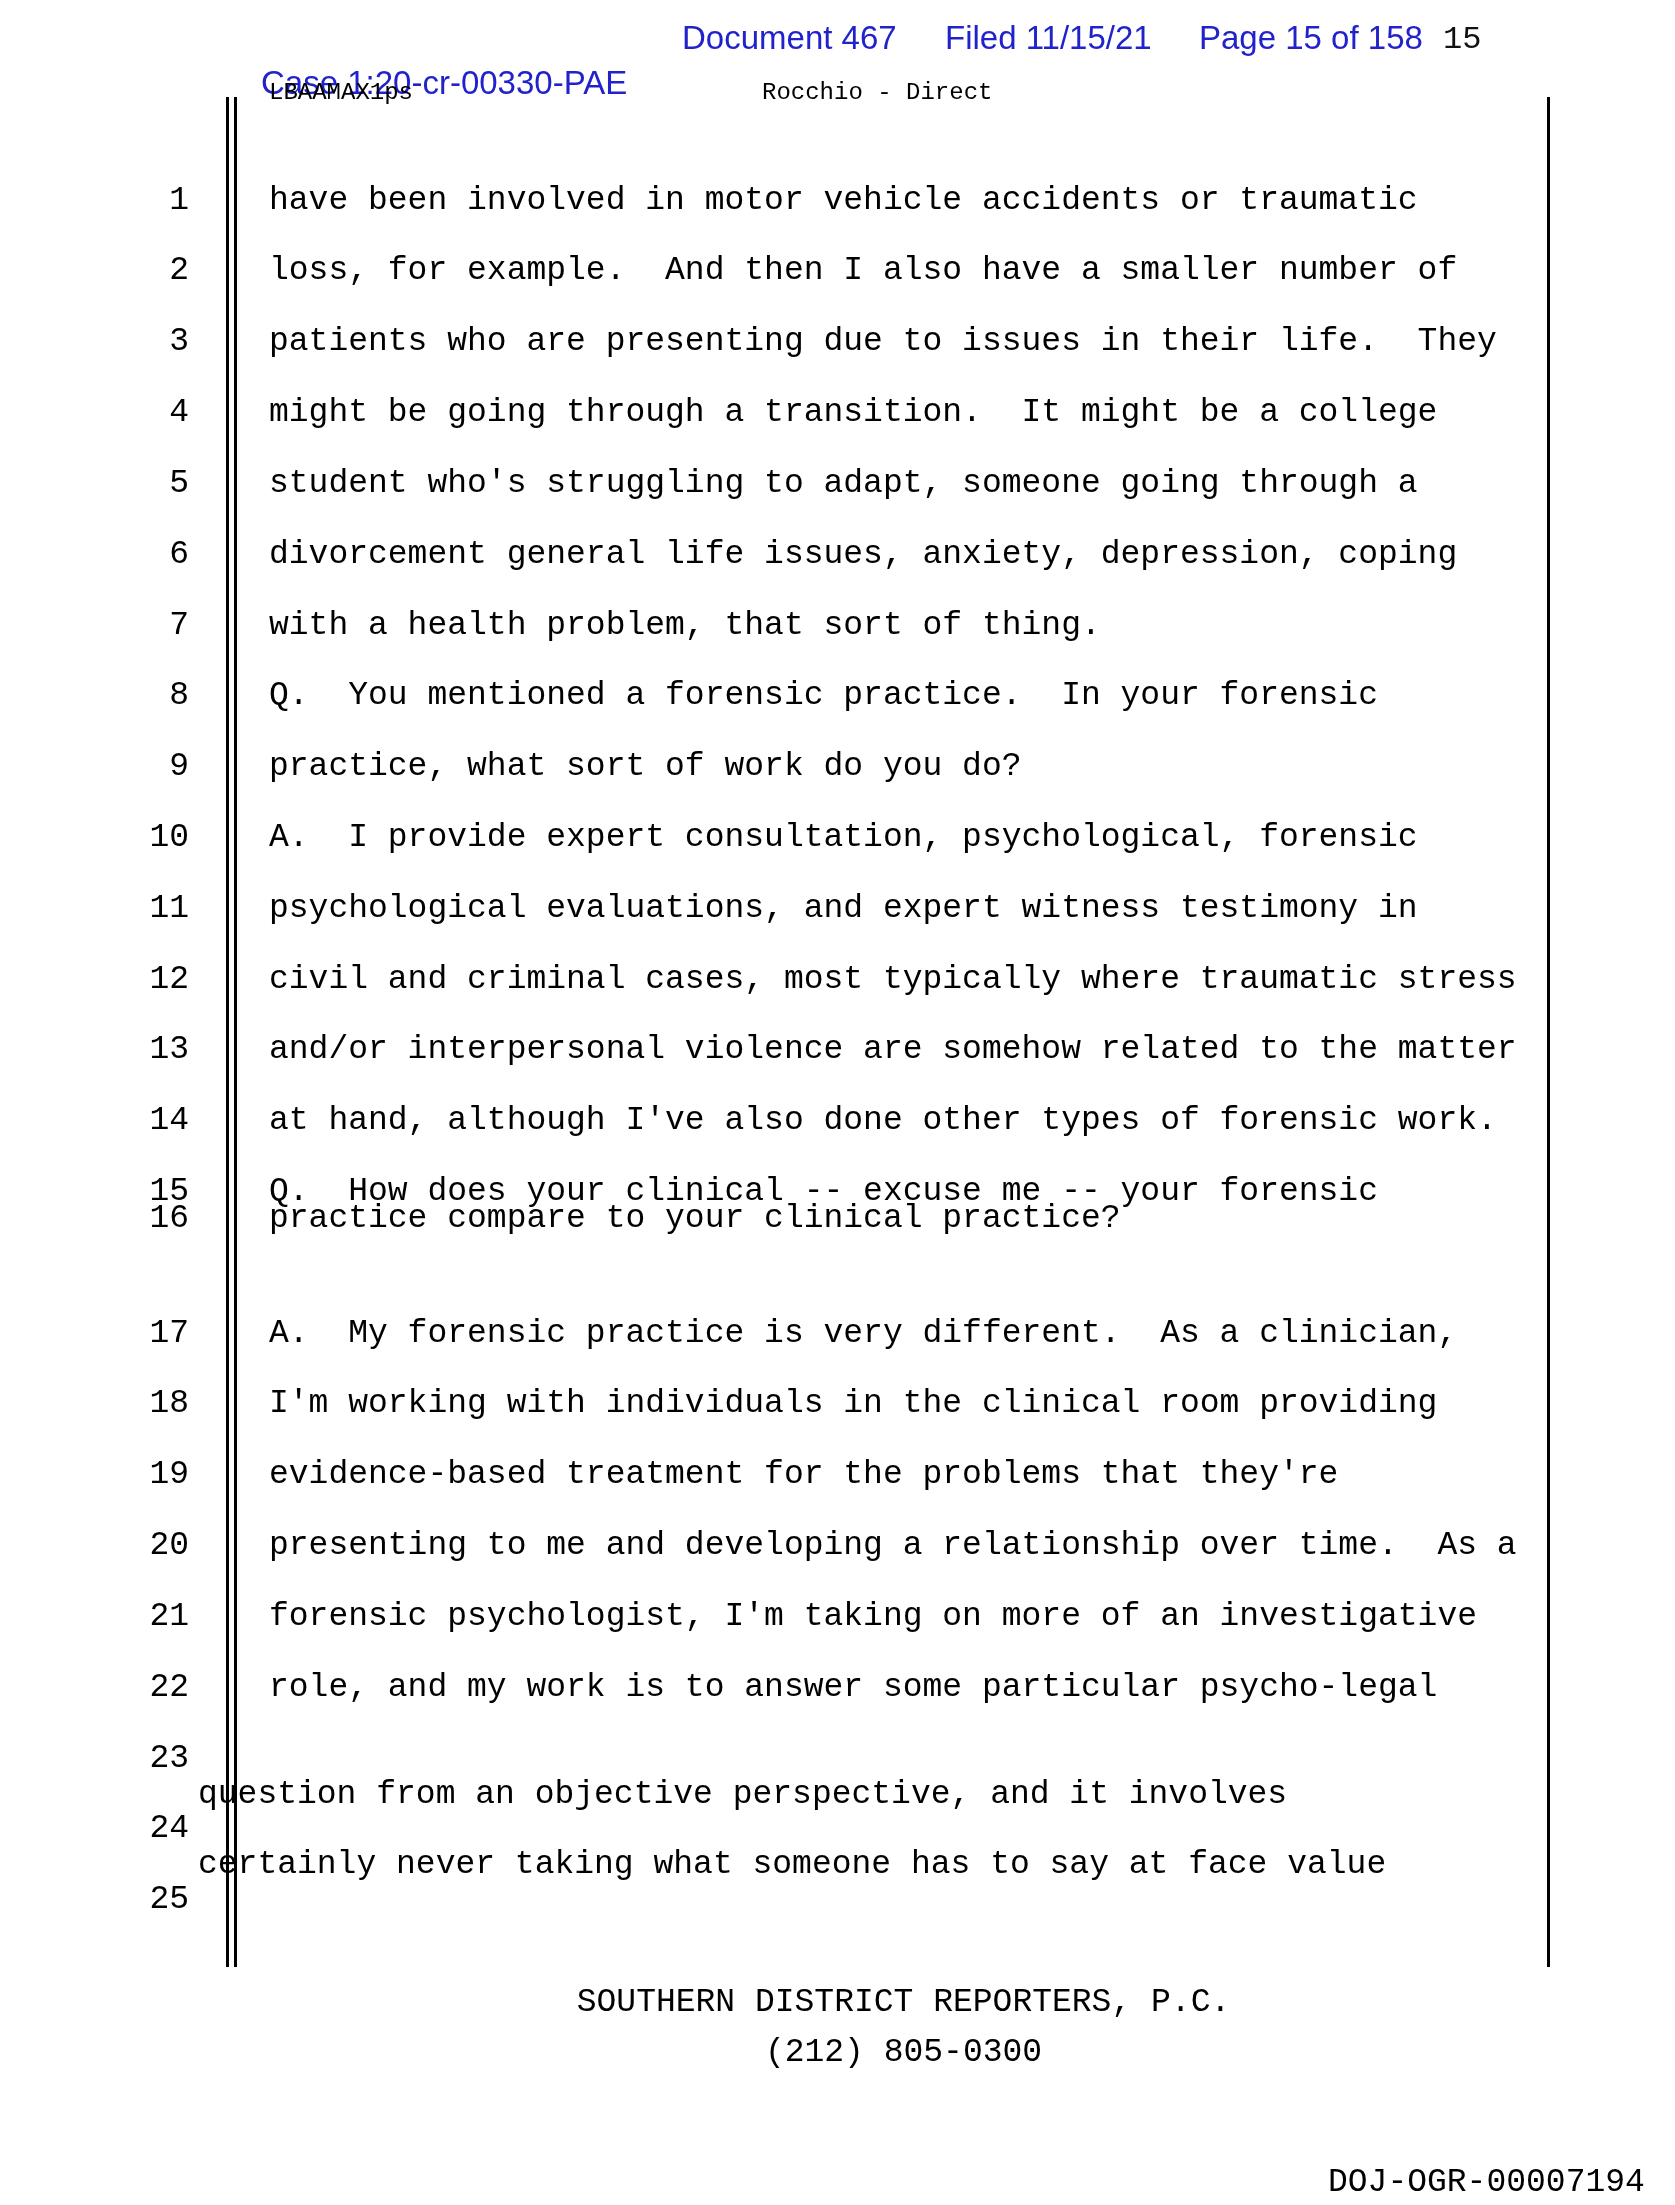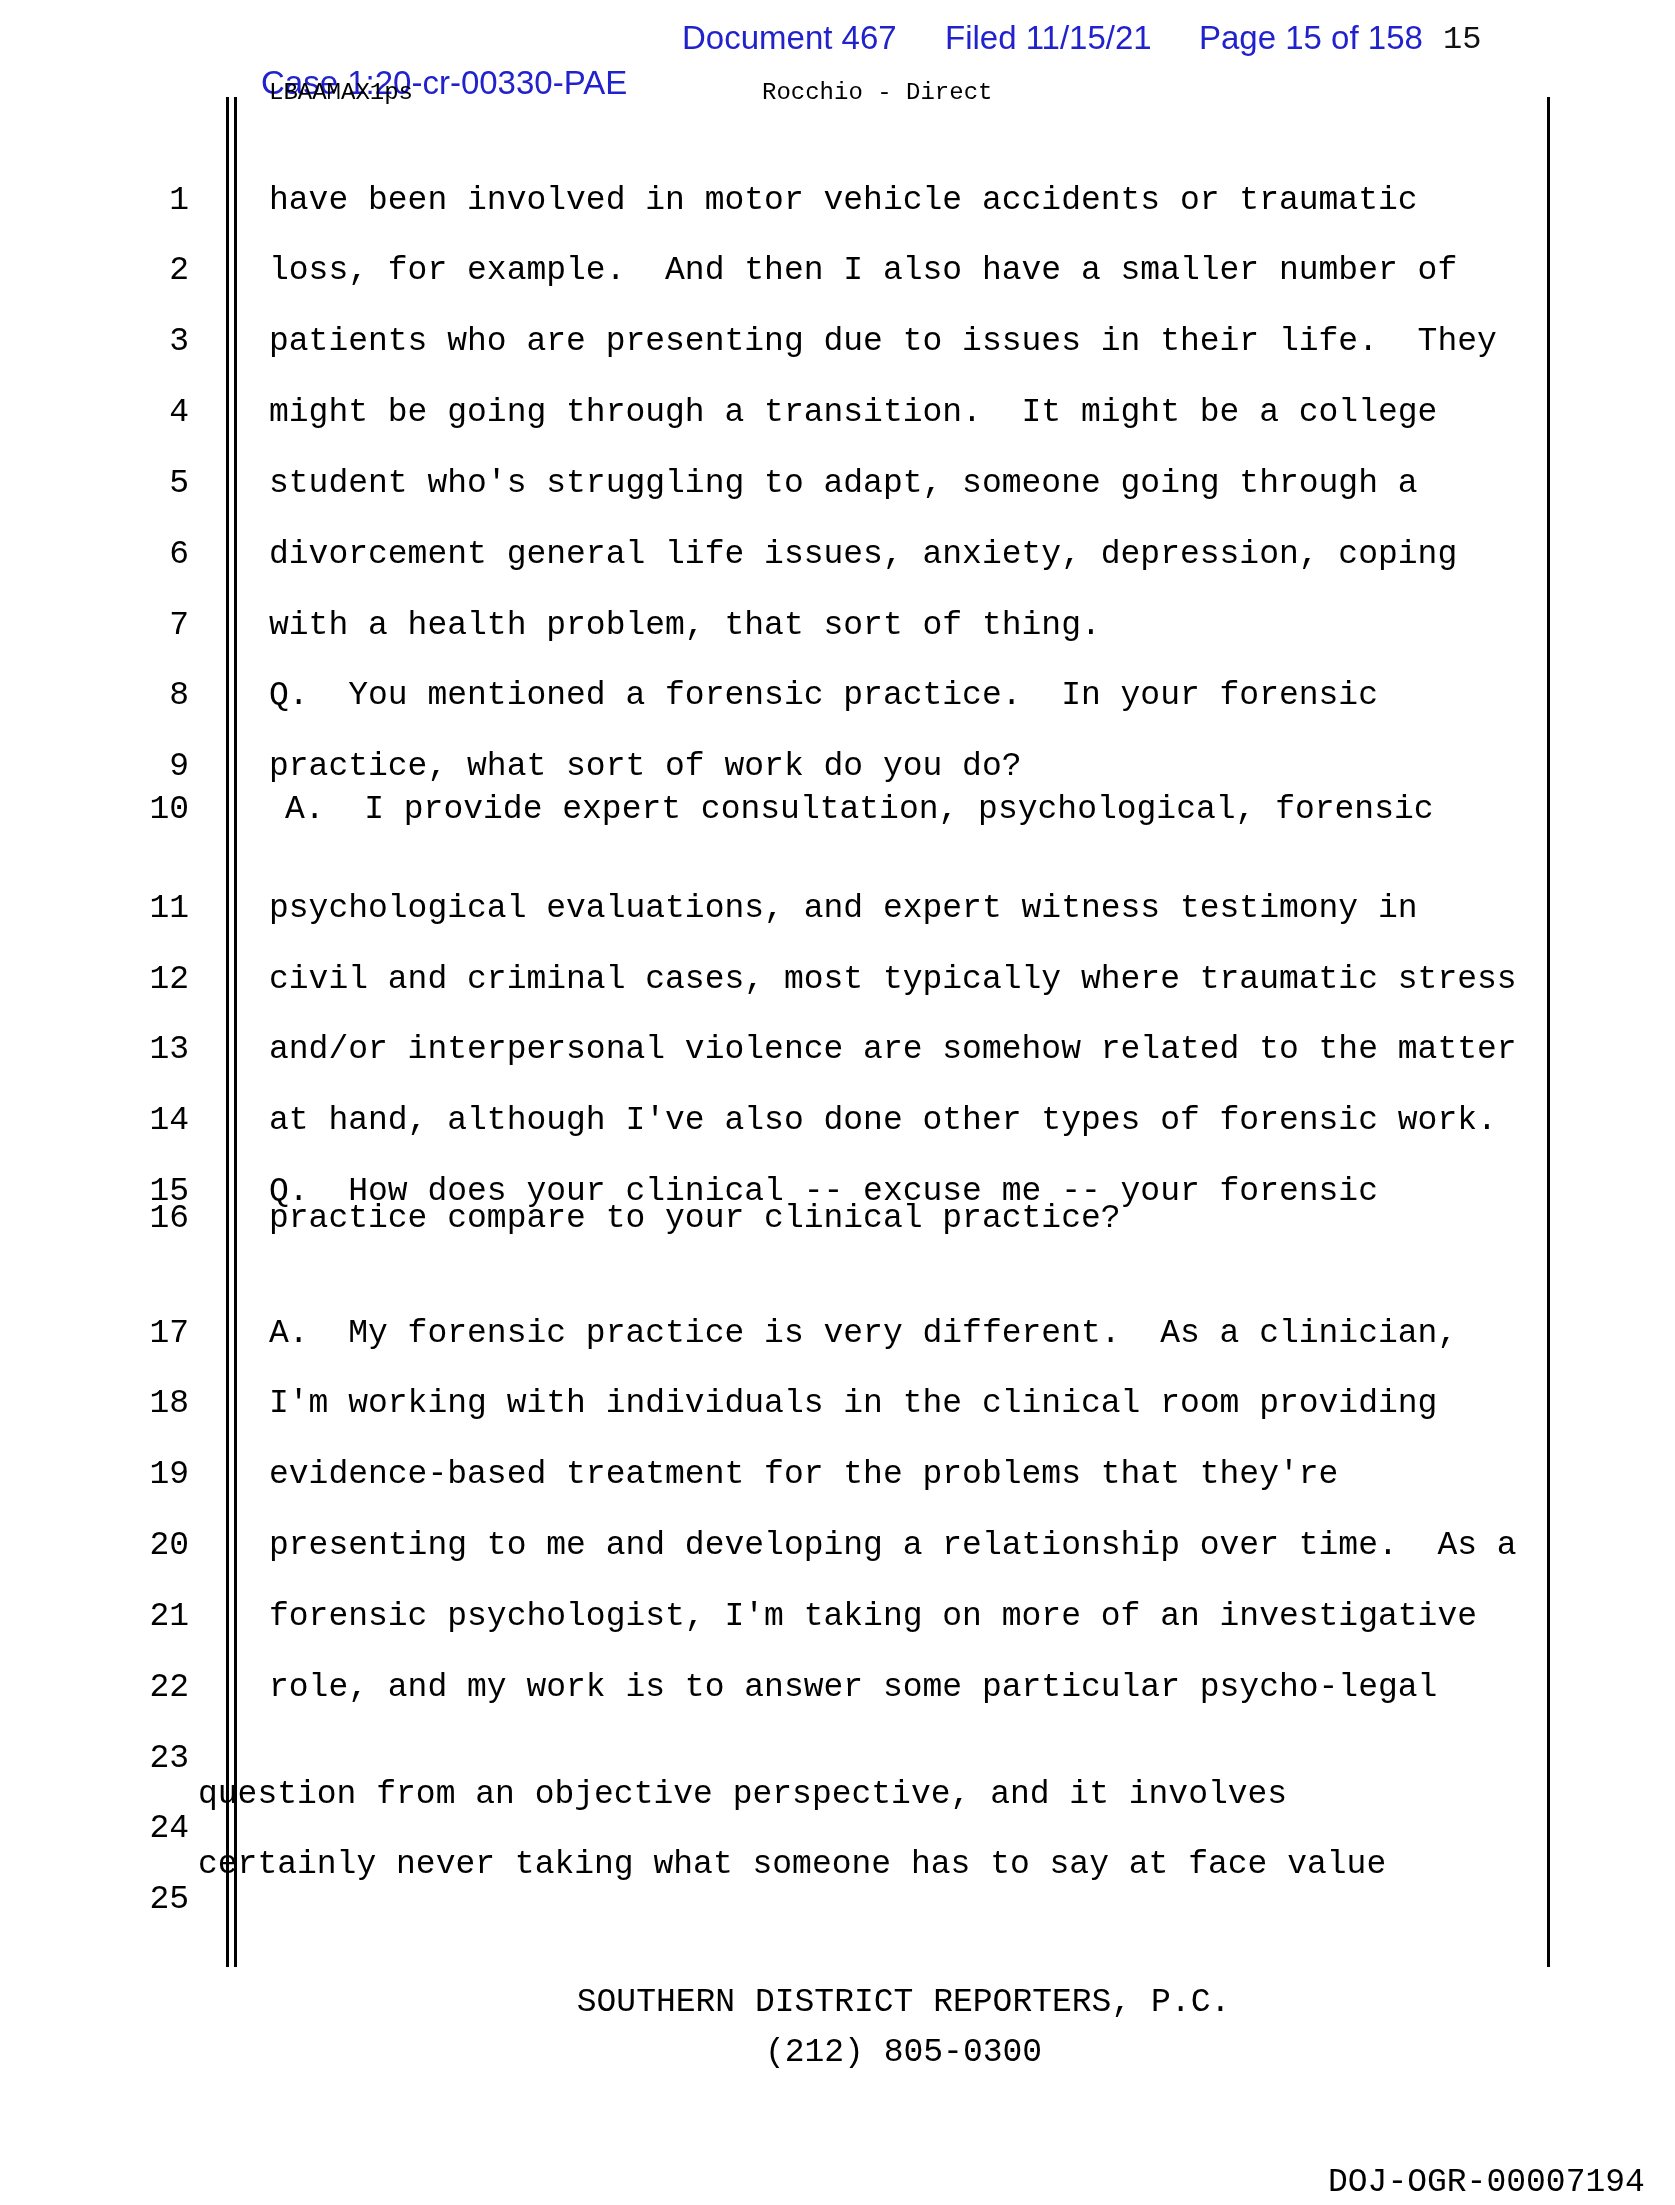--- a/index.html
+++ b/index.html
@@ -114,21 +114,21 @@
   <div id="body-rows">
       <div class="t-row" style="top: 183px;"><span class="t-num">1</span><span class="t-text">have been involved in motor vehicle accidents or traumatic</span></div>
       <div class="t-row" style="top: 253px;"><span class="t-num">2</span><span class="t-text">loss, for example.  And then I also have a smaller number of</span></div>
       <div class="t-row" style="top: 324px;"><span class="t-num">3</span><span class="t-text">patients who are presenting due to issues in their life.  They</span></div>
       <div class="t-row" style="top: 395px;"><span class="t-num">4</span><span class="t-text">might be going through a transition.  It might be a college</span></div>
       <div class="t-row" style="top: 466px;"><span class="t-num">5</span><span class="t-text">student who's struggling to adapt, someone going through a</span></div>
       <div class="t-row" style="top: 537px;"><span class="t-num">6</span><span class="t-text">divorcement general life issues, anxiety, depression, coping</span></div>
       <div class="t-row" style="top: 608px;"><span class="t-num">7</span><span class="t-text">with a health problem, that sort of thing.</span></div>
       <div class="t-row" style="top: 678px;"><span class="t-num">8</span><span class="t-text">Q.  You mentioned a forensic practice.  In your forensic</span></div>
       <div class="t-row" style="top: 749px;"><span class="t-num">9</span><span class="t-text">practice, what sort of work do you do?</span></div>
-      <div class="t-row" style="top: 792px; gap: 16px;"><span class="t-num">10</span><span class="t-text">A.  I provide expert consultation, psychological, forensic</span></div>
+      <div class="t-row" style="top: 820px;"><span class="t-num">10</span><span class="t-text">A.  I provide expert consultation, psychological, forensic</span></div>
       <div class="t-row" style="top: 891px;"><span class="t-num">11</span><span class="t-text">psychological evaluations, and expert witness testimony in</span></div>
       <div class="t-row" style="top: 962px;"><span class="t-num">12</span><span class="t-text">civil and criminal cases, most typically where traumatic stress</span></div>
       <div class="t-row" style="top: 1032px;"><span class="t-num">13</span><span class="t-text">and/or interpersonal violence are somehow related to the matter</span></div>
       <div class="t-row" style="top: 1103px;"><span class="t-num">14</span><span class="t-text">at hand, although I've also done other types of forensic work.</span></div>
       <div class="t-row" style="top: 1174px;"><span class="t-num">15</span><span class="t-text">Q.  How does your clinical -- excuse me -- your forensic</span></div>
       <div class="t-row" style="top: 1201px;"><span class="t-num">16</span><span class="t-text">practice compare to your clinical practice?</span></div>
       <div class="t-row" style="top: 1316px;"><span class="t-num">17</span><span class="t-text">A.  My forensic practice is very different.  As a clinician,</span></div>
       <div class="t-row" style="top: 1386px;"><span class="t-num">18</span><span class="t-text">I'm working with individuals in the clinical room providing</span></div>
       <div class="t-row" style="top: 1457px;"><span class="t-num">19</span><span class="t-text">evidence-based treatment for the problems that they're</span></div>
       <div class="t-row" style="top: 1528px;"><span class="t-num">20</span><span class="t-text">presenting to me and developing a relationship over time.  As a</span></div>

